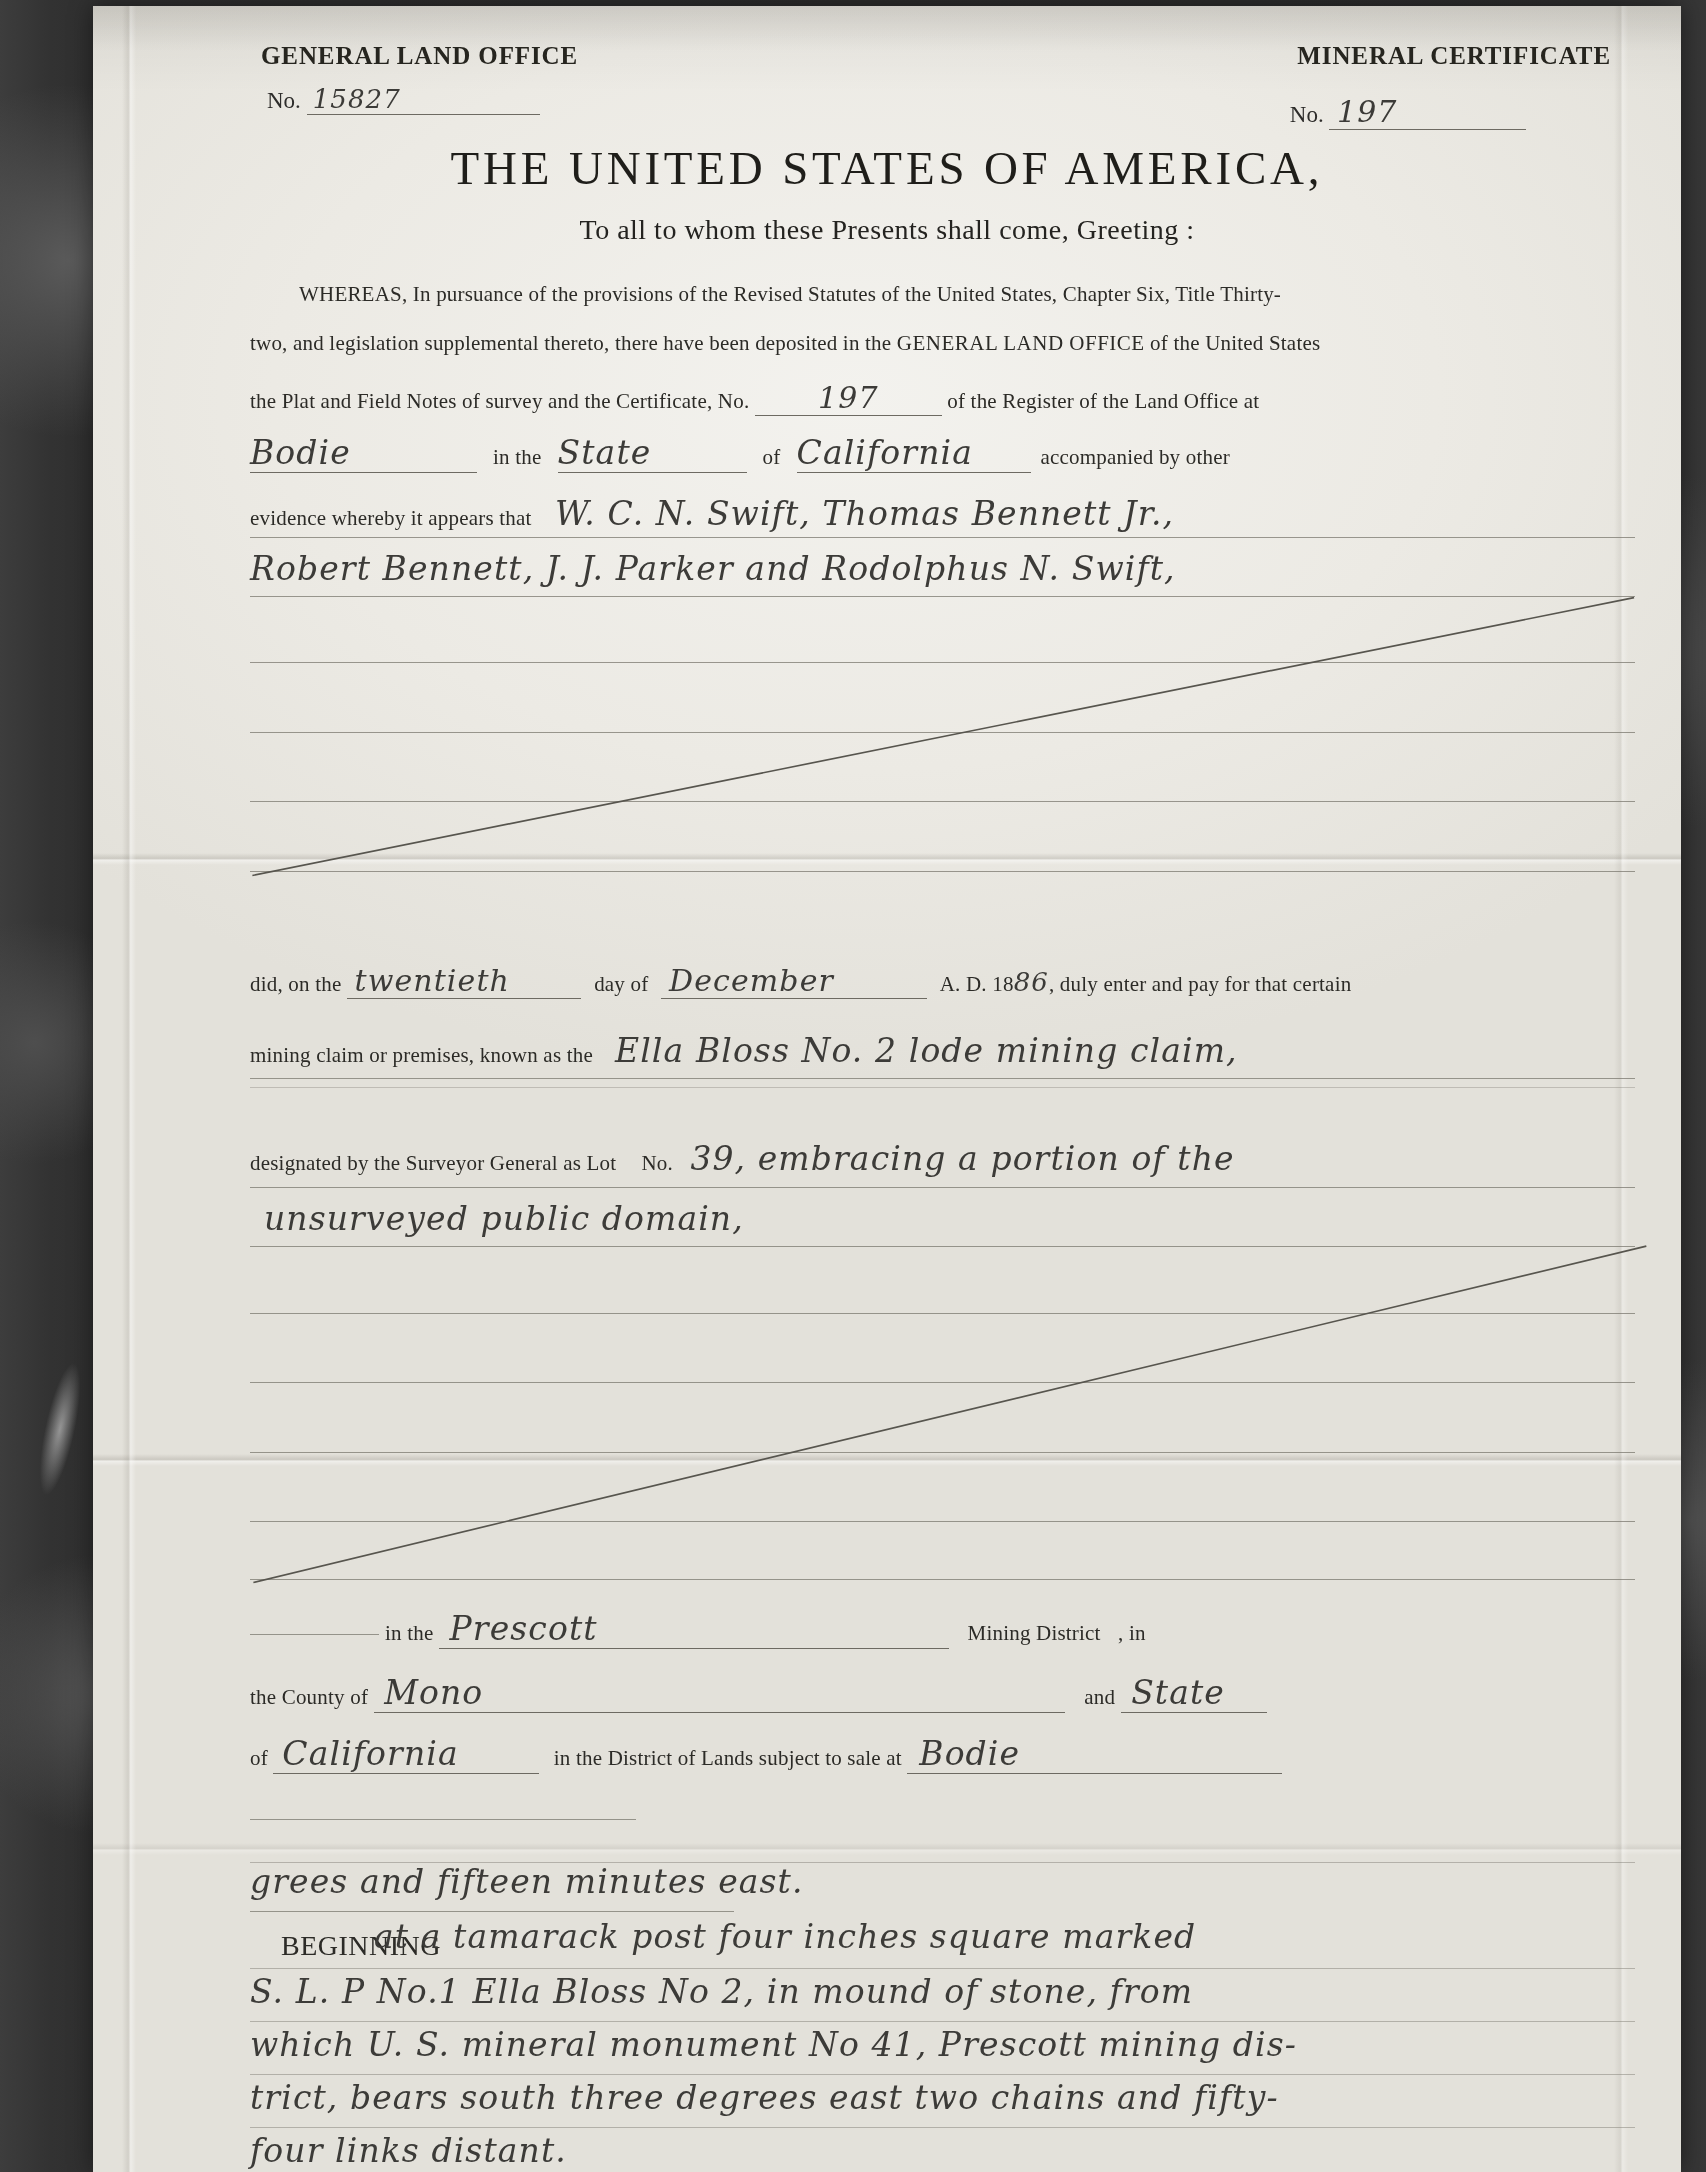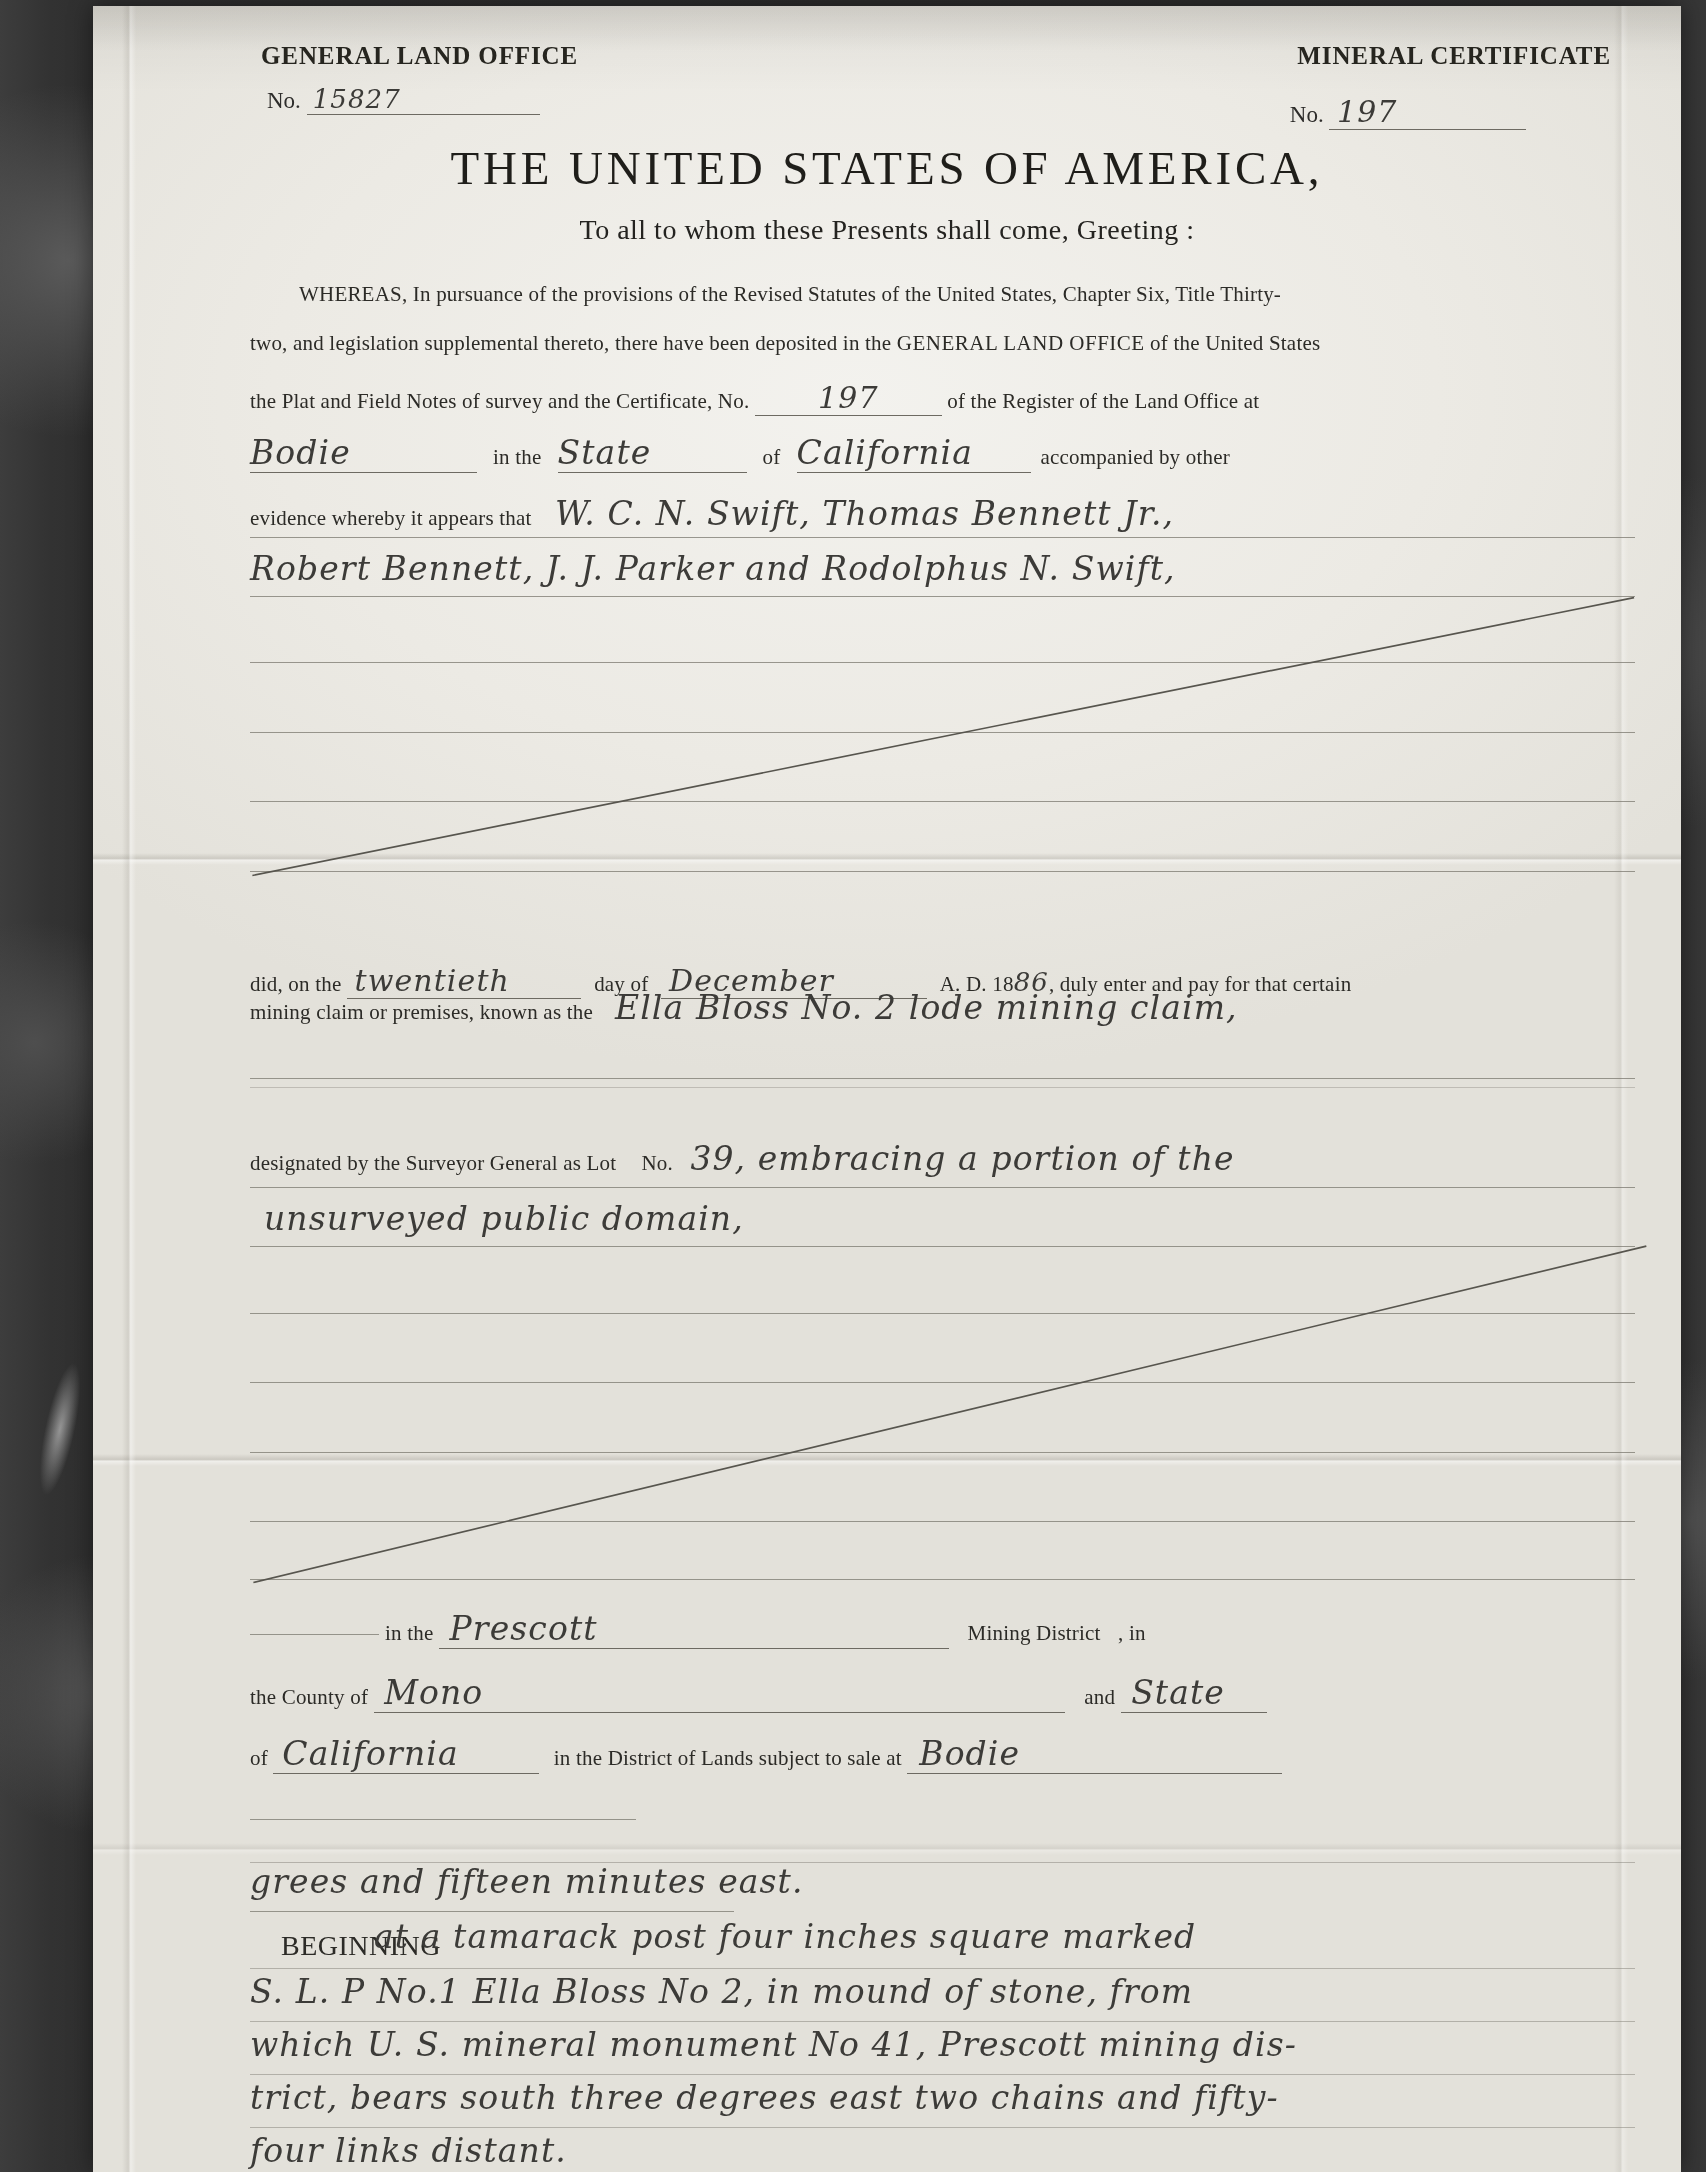--- a/index.html
+++ b/index.html
@@ -246,21 +246,21 @@
     </svg>
 
     <div class="para" style="left:157px; top:957px;">
       <span>did, on the</span>
       <span class="hw hw-md uline" style="min-width:219px; padding:0 7.6px;">twentieth</span>
       <span style="padding:0 7.6px;">day of</span>
       <span class="hw hw-md uline" style="min-width:250px; padding:0 7.6px;">December</span>
       <span style="padding-left:7.6px;">A. D. 18</span><span class="hw hw-sm">86</span><span>, duly enter and pay for that certain</span>
     </div>
 
-    <div class="para" style="left:157px; top:982px;">
+    <div class="para" style="left:157px; top:1025px;">
       <span>mining claim or premises, known as the</span>
       <span class="hw hw-lg" style="padding-left:16.6px;">Ella Bloss No. 2 lode mining claim,</span>
     </div>
     <div class="rule" style="left:157px; top:1072px; width:1385px;"></div>
     <div class="rule" style="left:157px; top:1081px; width:1385px; opacity:.35;"></div>
 
     <div class="para" style="left:157px; top:1133px;">
       <span>designated by the Surveyor General as Lot</span>
       <span style="padding-left:19.7px;">No.</span>
       <span class="hw hw-lg" style="padding-left:12px;margin-top:28px;">39, embracing a portion of the</span>

